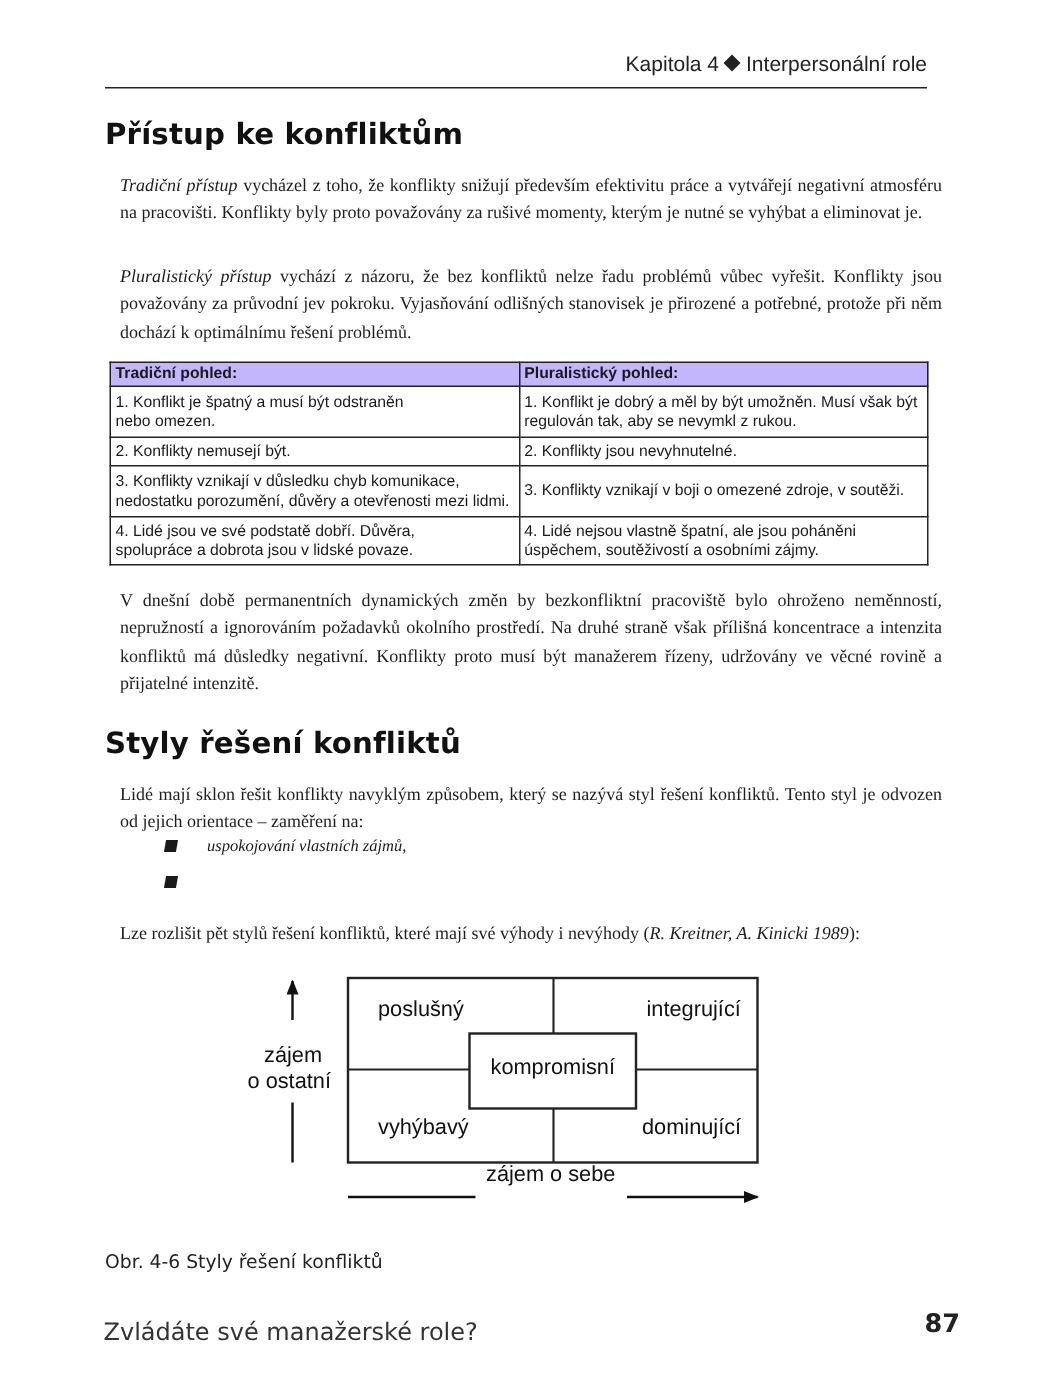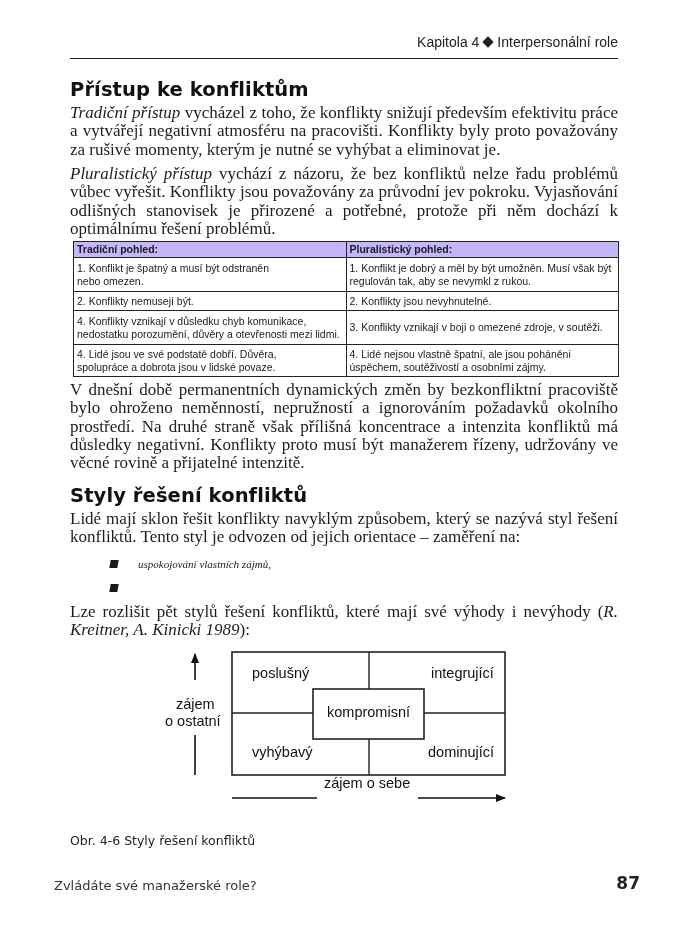--- a/index.html
+++ b/index.html
@@ -8,21 +8,21 @@
   .sans { font-family: "Liberation Sans", "DejaVu Sans", sans-serif; }
 
   #running-header { position: absolute; left: 70px; top: 30px; width: 548px; height: 28px; border-bottom: 1.3px solid #222; }
   #running-header .txt { position: absolute; right: 0; top: 4px; font-size: 14px; color: #222; }
   #running-header .diamond { display: inline-block; width: 8px; height: 8px; background: #222; transform: rotate(45deg); margin: 0 5px 1px 5px; }
 
   h2 { position: absolute; left: 70px; margin: 0; font-family: "DejaVu Sans", sans-serif; font-weight: bold; font-size: 19.5px; color: #111; letter-spacing: 0.1px; }
   #h-pristup { top: 78px; }
   #h-styly { top: 484px; }
 
-  .para { position: absolute; left: 70px; width: 548px; margin: 0; font-size: 17px; line-height: 18.3px; text-align: justify; color: #1d1d1d; }
+  .para { position: absolute; left: 70px; width: 548px; margin: 10px; font-size: 12px; line-height: 18.3px; text-align: justify; color: #1d1d1d; }
   .para em { font-style: italic; }
   #p1 { top: 104px; }
   #p2 { top: 165px; }
   #p4 { top: 381px; }
   #p5 { top: 510px; }
   #p6 { top: 603px; }
 
   ul.bullets { position: absolute; left: 110px; top: 552px; margin: 0; padding: 0; list-style: none; font-size: 11px; line-height: 24px; font-style: italic; }
   ul.bullets li { position: relative; padding-left: 28px; }
   ul.bullets li .sq { position: absolute; left: 0; top: 8px; width: 8px; height: 8px; background: #1a1a1a; transform: skewX(-10deg); }
@@ -30,21 +30,21 @@
   table#views { position: absolute; left: 73px; top: 241px; width: 546px; border-collapse: collapse; font-family: "Liberation Sans", sans-serif; font-size: 10.5px; line-height: 13.4px; color: #1a1a1a; }
   table#views th, table#views td { border: 1.2px solid #222; padding: 1px 3px; vertical-align: middle; text-align: left; }
   table#views th { background: #c4b5fd; font-weight: bold; font-size: 10.5px; height: 11px; }
   table#views td.c { width: 50%; }
 
   #diagram { position: absolute; left: 160px; top: 640px; width: 370px; height: 180px; }
   #diagram .lbl { position: absolute; font-family: "Liberation Sans", sans-serif; font-size: 14.5px; color: #111; white-space: nowrap; }
 
   #caption { position: absolute; left: 70px; top: 833px; font-family: "DejaVu Sans", sans-serif; font-size: 12.5px; color: #222; }
   #caption .num { font-size: 12.5px; }
-  #footer-title { position: absolute; left: 54px; top: 878px; font-family: "DejaVu Sans", sans-serif; font-size: 13px; color: #333; text-align: center; }
+  #footer-title { position: absolute; left: 69px; top: 878px; font-family: "DejaVu Sans", sans-serif; font-size: 16px; color: #333; text-align: center; }
   #page-num { position: absolute; right: 60px; top: 873px; font-family: "DejaVu Sans", sans-serif; font-weight: bold; font-size: 17px; color: #222; }
 </style>
 </head>
 <body>
 
 <div id="running-header">
   <span class="txt sans"><span>Kapitola 4</span><span class="diamond"></span><span>Interpersonální role</span></span>
 </div>
 
 <h2 id="h-pristup">Přístup ke konfliktům</h2>
@@ -63,21 +63,21 @@
   <tbody>
     <tr style="height:34px">
       <td class="c" style="padding-right:70px">1. Konflikt je špatný a musí být odstraněn nebo omezen.</td>
       <td class="c">1. Konflikt je dobrý a měl by být umožněn. Musí však být regulován tak, aby se nevymkl z rukou.</td>
     </tr>
     <tr style="height:19px">
       <td class="c">2. Konflikty nemusejí být.</td>
       <td class="c">2. Konflikty jsou nevyhnutelné.</td>
     </tr>
     <tr style="height:34px">
-      <td class="c">4. Konflikty vznikají v důsledku chyb komunikace, nedostatku porozumění, důvěry a otevřenosti mezi lidmi.</td>
+      <td class="c">3. Konflikty vznikají v důsledku chyb komunikace, nedostatku porozumění, důvěry a otevřenosti mezi lidmi.</td>
       <td class="c">3. Konflikty vznikají v boji o omezené zdroje, v soutěži.</td>
     </tr>
     <tr style="height:32px">
       <td class="c" style="padding-right:60px">4. Lidé jsou ve své podstatě dobří. Důvěra, spolupráce a dobrota jsou v lidské povaze.</td>
       <td class="c">4. Lidé nejsou vlastně špatní, ale jsou poháněni úspěchem, soutěživostí a osobními zájmy.</td>
     </tr>
   </tbody>
 </table>
 
 <p id="p4" class="para serif">V dnešní době permanentních dynamických změn by bezkonfliktní pracoviště bylo ohroženo neměnností, nepružností a ignorováním požadavků okolního prostředí. Na druhé straně však přílišná koncentrace a intenzita konfliktů má důsledky negativní. Konflikty proto musí být manažerem řízeny, udržovány ve věcné rovině a přijatelné intenzitě.</p>

